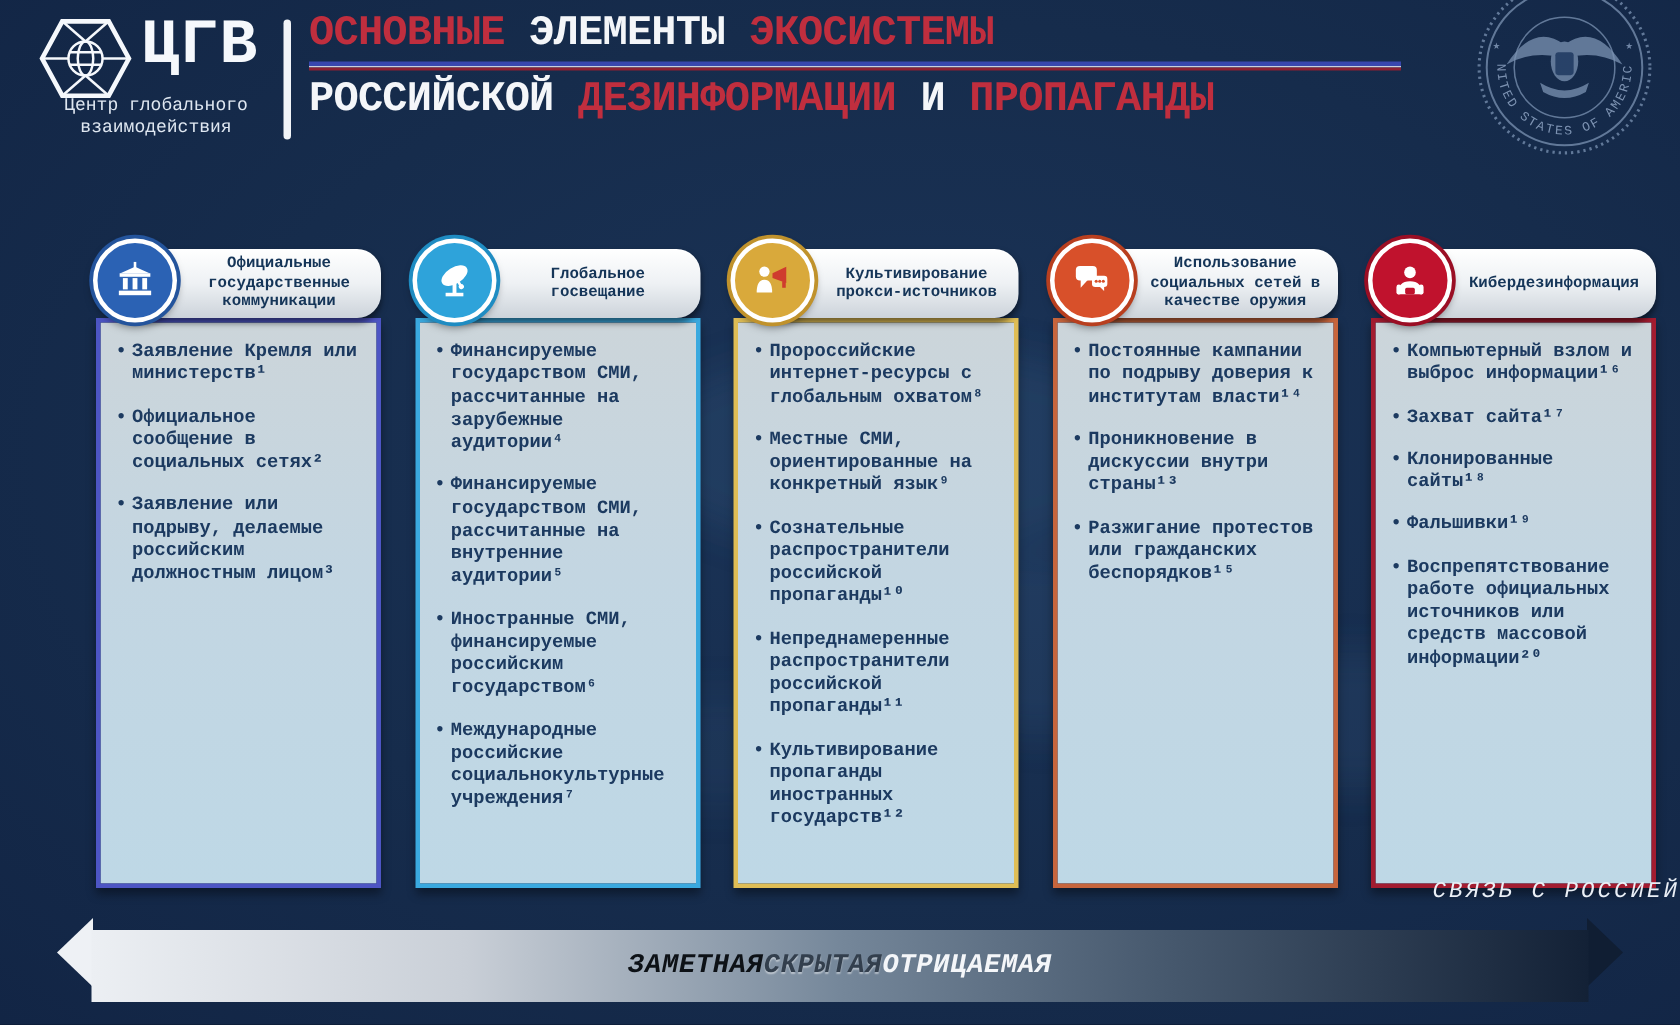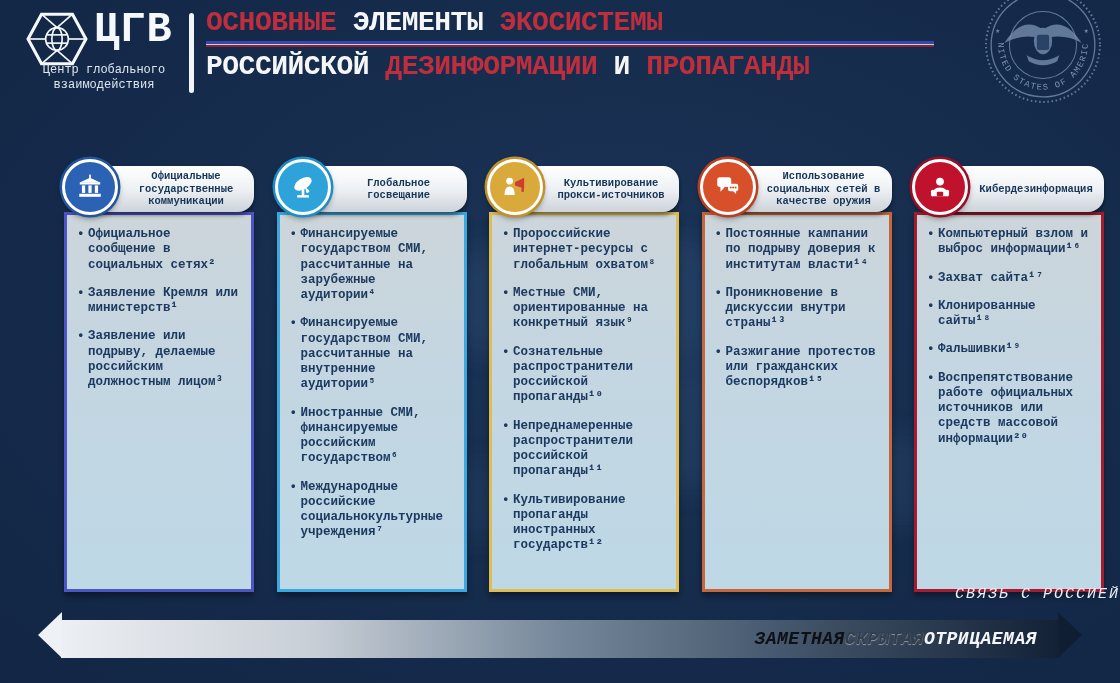--- a/index.html
+++ b/index.html
@@ -53,23 +53,23 @@
   .panel li{
     position:relative;padding-left:11px;margin-bottom:13px;
     font-size:12.5px;font-weight:bold;line-height:1.22;color:#1c3a60;
   }
   .panel li::before{content:"•";position:absolute;left:0;top:0;}
   
   .axis-caption{position:absolute;top:586px;left:0;width:100%;text-align:right;z-index:2;
     font-size:15px;font-style:italic;letter-spacing:2px;color:#eaeff6;}
   .axis{position:absolute;top:612px;left:38px;right:38px;height:46px;z-index:2;}
   .axis-body{
-    position:absolute;left:23px;right:23px;top:8px;height:38px;
+    position:absolute;left:23px;right:23px;top:8px;height:48px;
     background:linear-gradient(90deg,#eceff3 0%,#c9cfd7 25%,#75879a 50%,#46586d 72%,#132136 100%);
-    display:flex;align-items:center;justify-content:flex-end;padding:0 22px;
+    display:flex;align-items:center;justify-content:center;padding:0 22px;
   }
   .axis-head{position:absolute;top:0;width:0;height:0;border-top:23px solid transparent;border-bottom:23px solid transparent;}
   .axis-head.left{left:0;border-right:24px solid #eef1f5;}
   .axis-head.right{right:0;border-left:24px solid #101e33;}
   .axis-lbl{font-size:18px;font-weight:bold;font-style:italic;letter-spacing:.5px;}
   .axis-lbl.l{color:#0d1116;}
   .axis-lbl.m{color:#333f4d;text-shadow:0 1px 1px rgba(255,255,255,.45);}
   .axis-lbl.r{color:#f4f6f9;}
 </style>
 </head>
@@ -171,22 +171,22 @@
             <rect x="3.5" y="8.5" width="19" height="2.2"></rect>
             <rect x="5.5" y="11.5" width="3" height="7"></rect>
             <rect x="11.5" y="11.5" width="3" height="7"></rect>
             <rect x="17.5" y="11.5" width="3" height="7"></rect>
             <rect x="3" y="19.3" width="20" height="2.8"></rect>
           </svg>
         </div>
       </div>
       <div class="panel" style="border-color: rgb(77, 85, 196);">
         <ul>
+          <li>Заявление Кремля или министерств¹</li>
           <li>Официальное сообщение в социальных сетях²</li>
-          <li>Заявление Кремля или министерств¹</li>
           <li>Заявление или подрыву, делаемые российским должностным лицом³</li>
         </ul>
       </div>
     </div>
 
     <div class="column">
       <div class="pill-row">
         <div class="pill">
           <span class="pill-label">Глобальное госвещание</span>
         </div>

